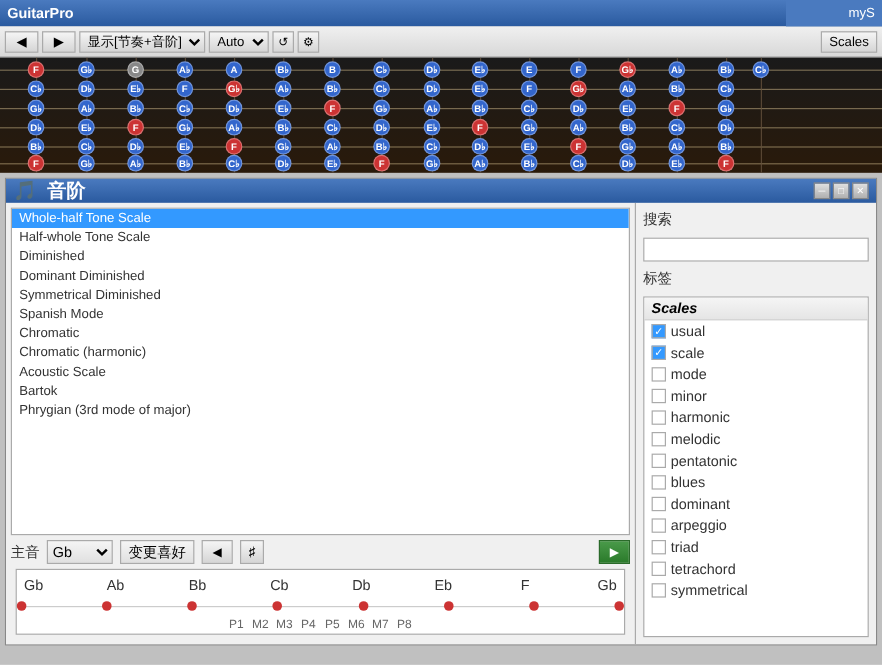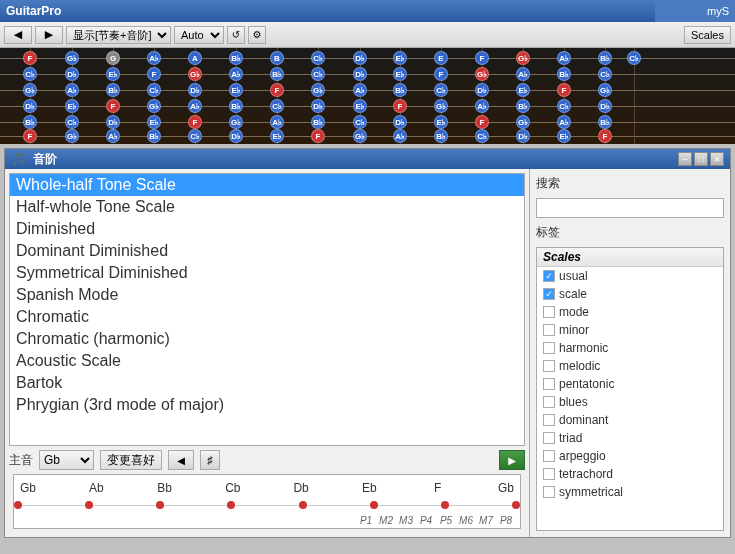--- a/index.html
+++ b/index.html
@@ -128,21 +128,21 @@
     }
     .panel-title-bar {
       background: linear-gradient(to bottom, #4a7abf, #2a5a9f);
       color: white;
       padding: 2px 6px;
       display: flex;
       align-items: center;
       justify-content: space-between;
       height: 20px;
     }
-    .panel-title-text { font-size: 12px; font-weight: bold; }
+    .panel-title-text { font-size: 16px; font-weight: bold; }
     .panel-controls { display: flex; gap: 2px; }
     .panel-btn {
       width: 14px; height: 14px;
       background: linear-gradient(to bottom, #e0e0e0, #b0b0b0);
       border: 1px solid #888;
       font-size: 8px;
       cursor: pointer;
       display: flex; align-items: center; justify-content: center;
     }
 
@@ -162,21 +162,21 @@
     .scale-list {
       flex: 1;
       overflow-y: auto;
       background: white;
       border: 1px solid #aaa;
       margin: 4px 4px 0 4px;
     }
     .scale-item {
       padding: 2px 6px;
       cursor: pointer;
-      font-size: 16px;
+      font-size: 11px;
       color: #333;
     }
     .scale-item.selected { background: #3399ff; color: white; }
 
     
     .bottom-controls {
       padding: 4px;
       display: flex;
       flex-direction: column;
       gap: 4px;
@@ -249,24 +249,23 @@
     .note-name-row {
       display: flex;
       justify-content: space-between;
       padding: 0 0;
       font-size: 12px;
       color: #333;
       margin-bottom: 2px;
     }
     .note-label-row {
       display: flex;
-      justify-content: flex-end;
+      justify-content: center;
       font-size: 10px;
       color: #666;
-      font-style: italic;
     }
     .note-name { min-width: 20px; text-align: center; }
 
     
     .search-tags-panel {
       width: 200px;
       padding: 6px;
       display: flex;
       flex-direction: column;
       gap: 6px;
@@ -644,25 +643,25 @@
             <div class="tag-item">
               <div class="tag-checkbox"></div>
               <span>blues</span>
             </div>
             <div class="tag-item">
               <div class="tag-checkbox"></div>
               <span>dominant</span>
             </div>
             <div class="tag-item">
               <div class="tag-checkbox"></div>
+              <span>arpeggio</span>
+            </div>
+            <div class="tag-item">
+              <div class="tag-checkbox"></div>
               <span>triad</span>
-            </div>
-            <div class="tag-item">
-              <div class="tag-checkbox"></div>
-              <span>arpeggio</span>
             </div>
             <div class="tag-item">
               <div class="tag-checkbox"></div>
               <span>tetrachord</span>
             </div>
             <div class="tag-item">
               <div class="tag-checkbox"></div>
               <span>symmetrical</span>
             </div>
           </div>

